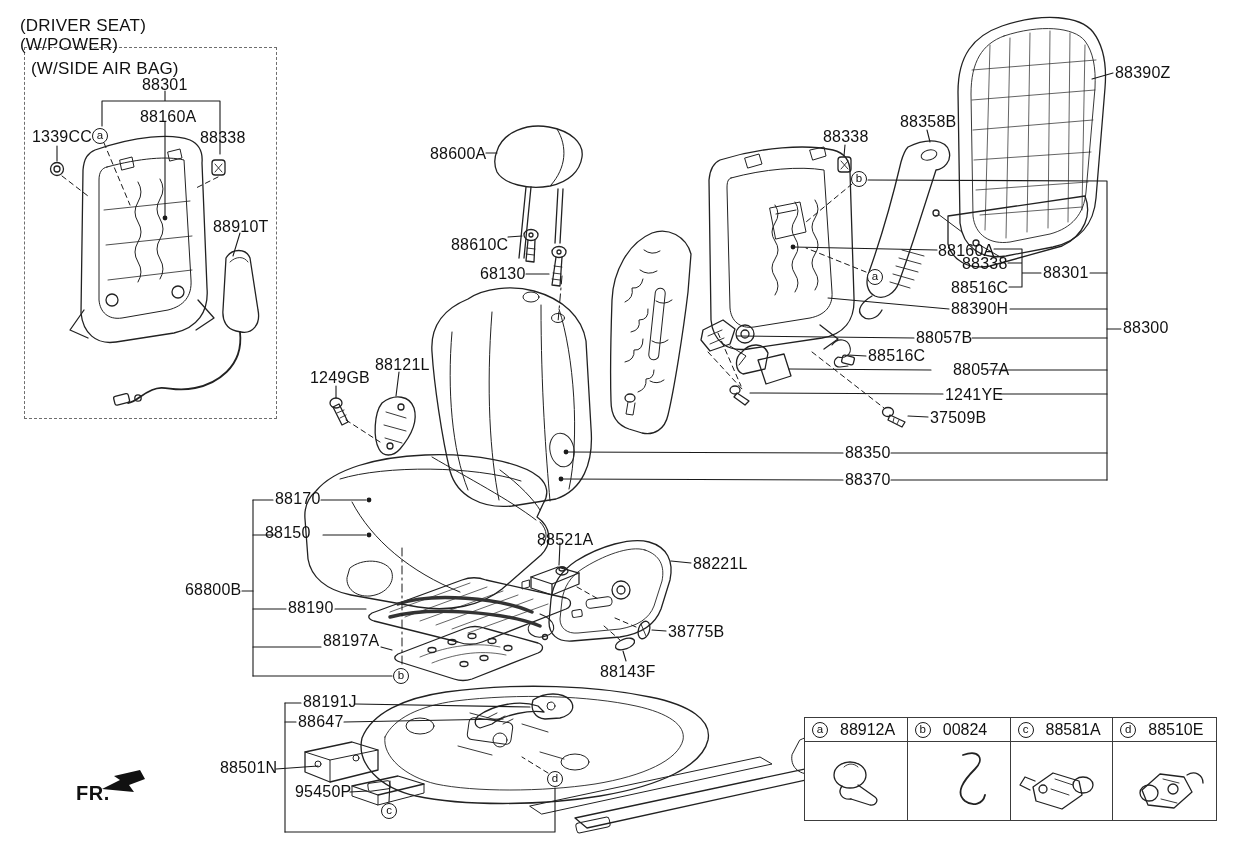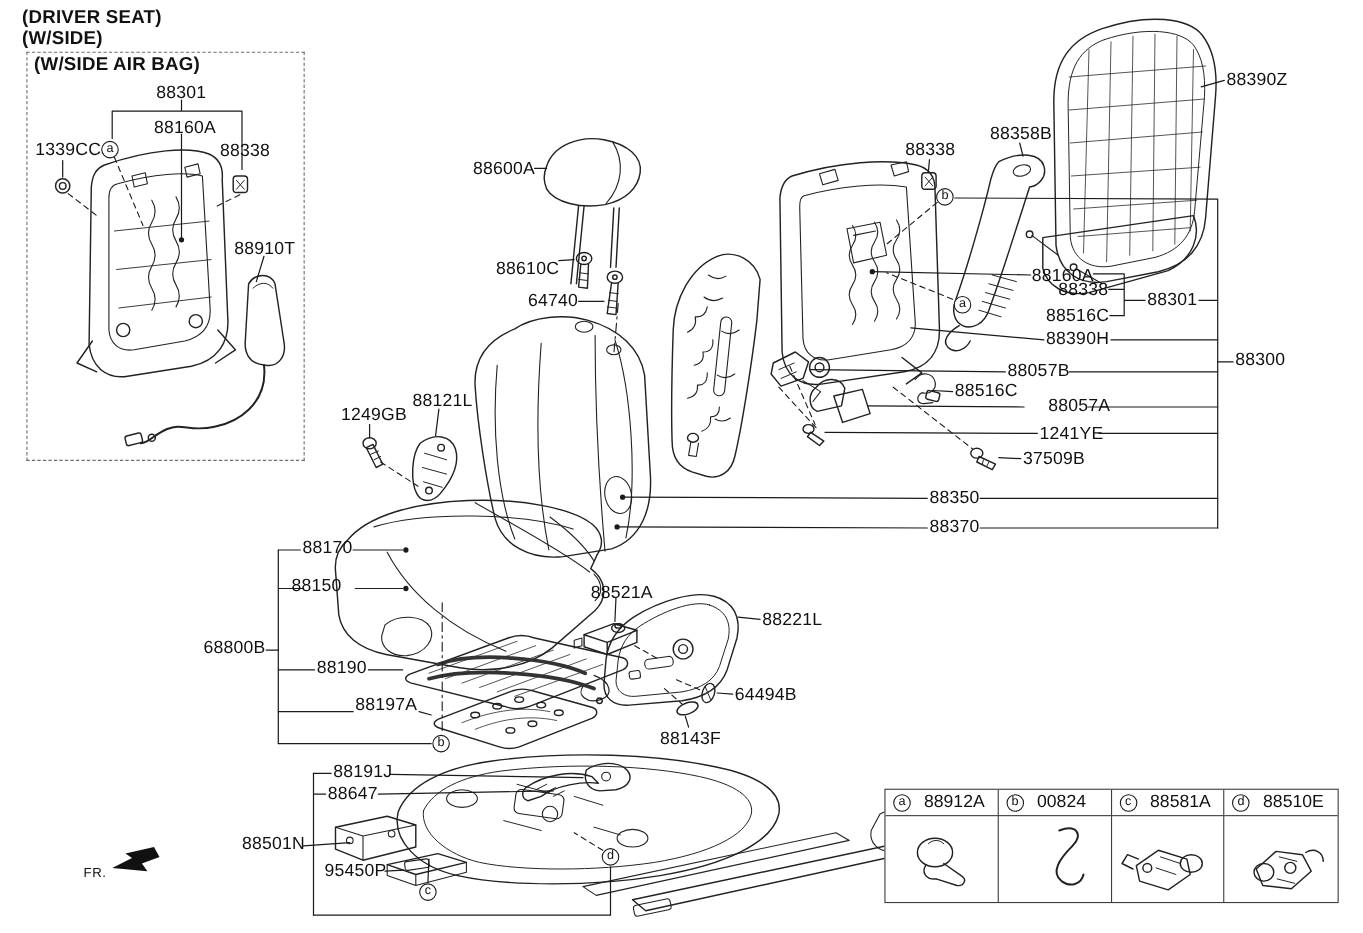--- a/index.html
+++ b/index.html
@@ -6,22 +6,22 @@
   body { margin:0; background:#fff; }
   .stage {
     position:relative; width:1239px; height:848px; background:#fff;
     font-family:"Liberation Sans", sans-serif; color:#111; overflow:hidden;
   }
   .stage svg.canvas { position:absolute; left:0; top:0; }
   .lbl {
     position:absolute; font-size:16px; line-height:18px; white-space:nowrap;
     color:#111; letter-spacing:0.2px;
   }
-  .title { font-size:17px; font-weight:700; }
-  .fr { font-size:12px; letter-spacing:0.5px; }
+  .title { font-size:17px; font-weight:400;margin-top:10px; }
+  .fr { font-size:20px; letter-spacing:0.5px;font-weight:bold; }
   .callout {
     position:absolute; width:16px; height:16px; border:1.4px solid #1a1a1a;
     border-radius:50%; font-size:11.5px; line-height:13px; text-align:center;
     background:#fff; color:#111;
   }
   .inset-box {
     position:absolute; left:24px; top:47px; width:253px; height:372px;
     border:1.6px dashed #6e6e6e; background:transparent;
   }
   .legend {
@@ -348,32 +348,32 @@
       <circle cx="369" cy="500" r="2.4"></circle>
         <circle cx="369" cy="535" r="2.4"></circle>
     </g>
 
     <g>
       <polygon points="140,770 114,776 120,780 102,789 134,792 129,785 145,779" fill="#111" stroke="none"></polygon>
     </g>
   </svg>
 
   <div class="lbl title" style="left:20px;top:7px">(DRIVER SEAT)</div>
-  <div class="lbl title" style="left:20px;top:26px">(W/SIDE)</div>
+  <div class="lbl title" style="left:20px;top:26px">(W/POWER)</div>
   <div class="lbl title" style="left:31px;top:50px">(W/SIDE AIR BAG)</div>
 
   <div class="lbl" style="left:142px;top:76px">88301</div>
   <div class="lbl" style="left:140px;top:108px">88160A</div>
   <div class="lbl" style="left:32px;top:128px">1339CC</div>
   <div class="lbl" style="left:200px;top:129px">88338</div>
   <div class="lbl" style="left:213px;top:218px">88910T</div>
 
   <div class="lbl" style="left:430px;top:145px">88600A</div>
   <div class="lbl" style="left:451px;top:236px">88610C</div>
-  <div class="lbl" style="left:480px;top:265px">64740</div>
+  <div class="lbl" style="left:480px;top:265px">68130</div>
 
   <div class="lbl" style="left:823px;top:128px">88338</div>
   <div class="lbl" style="left:900px;top:113px">88358B</div>
   <div class="lbl" style="left:1115px;top:64px">88390Z</div>
   <div class="lbl" style="left:938px;top:242px">88160A</div>
   <div class="lbl" style="left:962px;top:255px">88338</div>
   <div class="lbl" style="left:1043px;top:264px">88301</div>
   <div class="lbl" style="left:951px;top:279px">88516C</div>
   <div class="lbl" style="left:951px;top:300px">88390H</div>
   <div class="lbl" style="left:1123px;top:319px">88300</div>
@@ -389,21 +389,21 @@
   <div class="lbl" style="left:375px;top:356px">88121L</div>
 
   <div class="lbl" style="left:275px;top:490px">88170</div>
   <div class="lbl" style="left:265px;top:524px">88150</div>
   <div class="lbl" style="left:185px;top:581px">68800B</div>
   <div class="lbl" style="left:288px;top:599px">88190</div>
   <div class="lbl" style="left:323px;top:632px">88197A</div>
 
   <div class="lbl" style="left:537px;top:531px">88521A</div>
   <div class="lbl" style="left:693px;top:555px">88221L</div>
-  <div class="lbl" style="left:668px;top:623px">64494B</div>
+  <div class="lbl" style="left:668px;top:623px">38775B</div>
   <div class="lbl" style="left:600px;top:663px">88143F</div>
 
   <div class="lbl" style="left:303px;top:693px">88191J</div>
   <div class="lbl" style="left:298px;top:713px">88647</div>
   <div class="lbl" style="left:220px;top:759px">88501N</div>
   <div class="lbl" style="left:295px;top:783px">95450P</div>
 
   <div class="lbl fr" style="left:76px;top:784px">FR.</div>
 
   <div class="callout" style="left:92px;top:128px">a</div>

